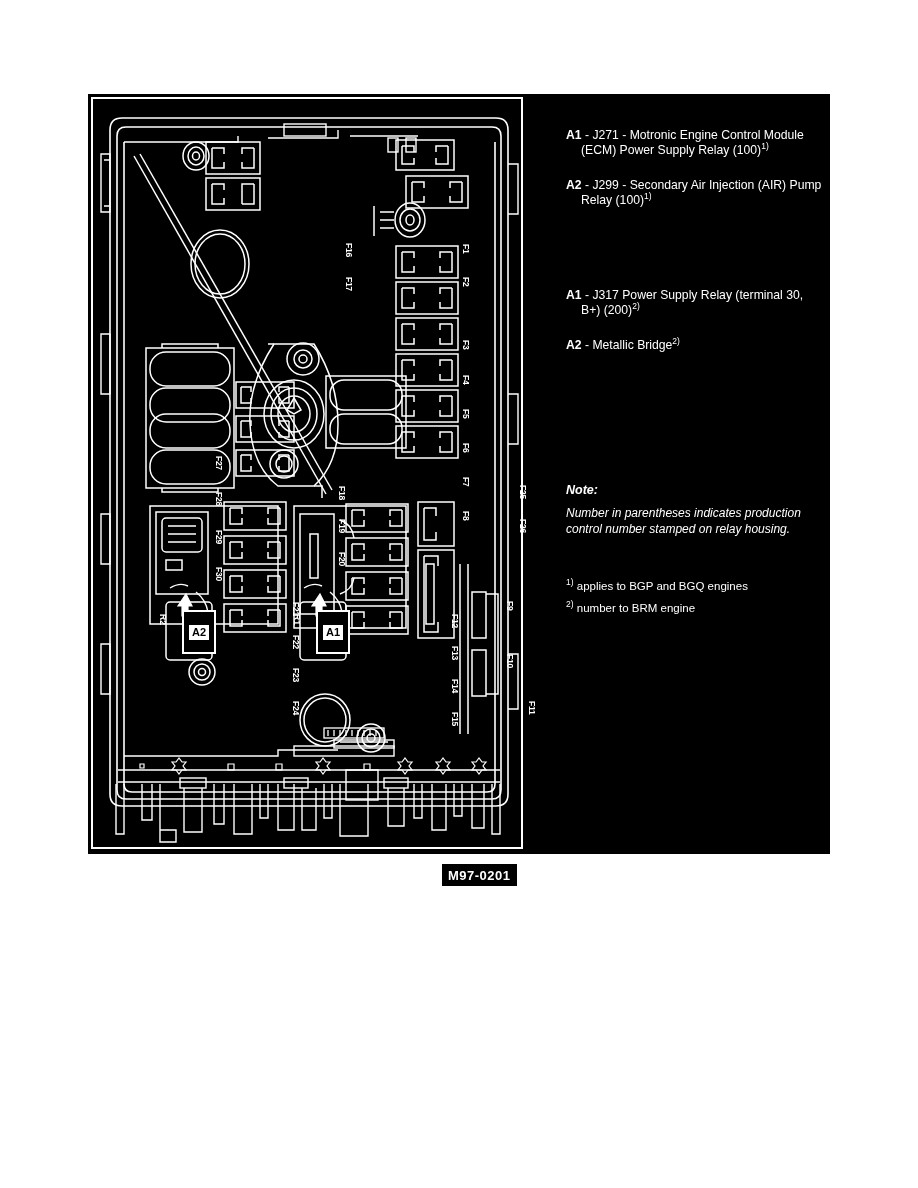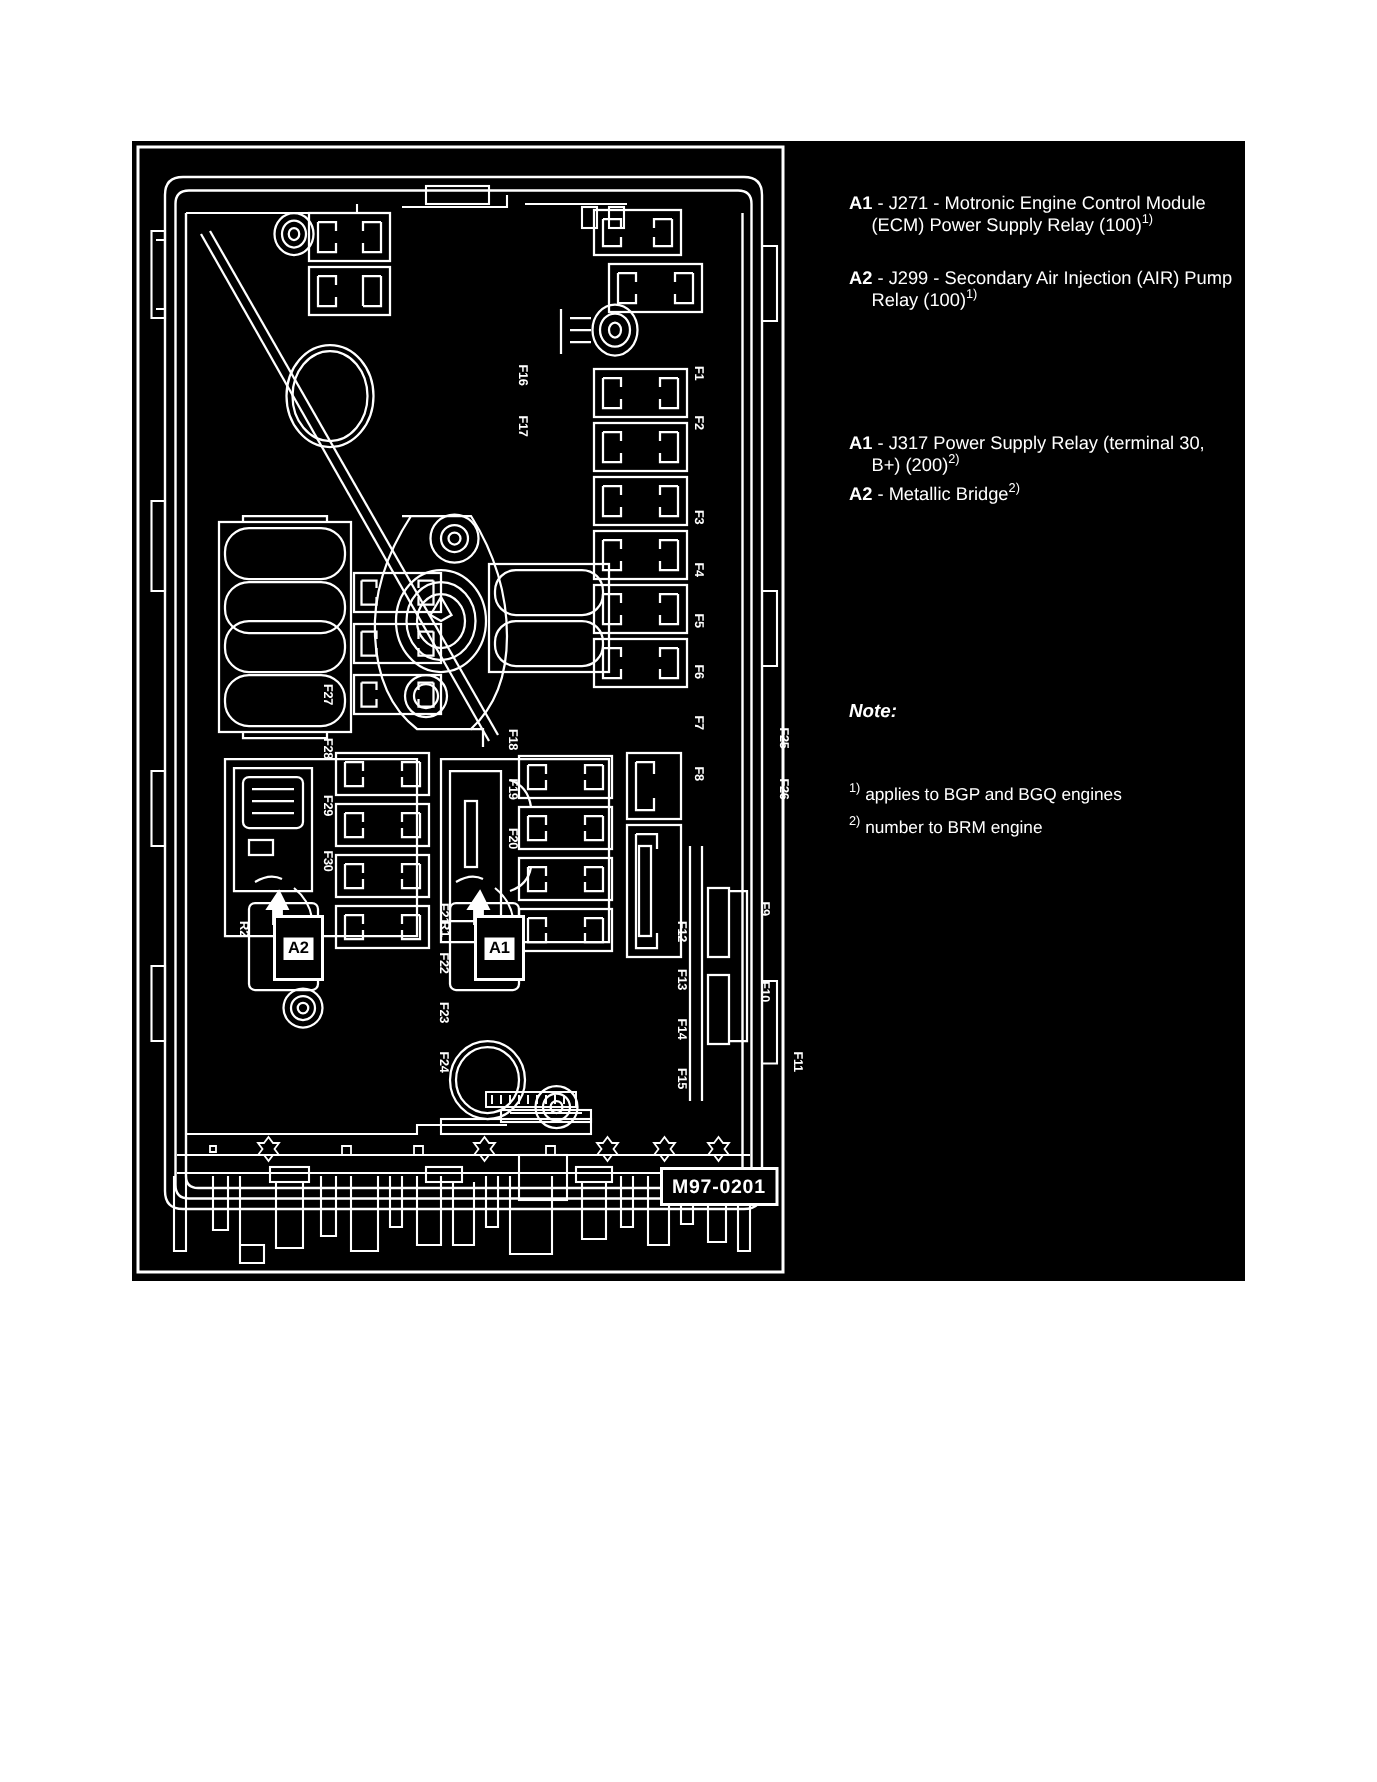--- a/index.html
+++ b/index.html
@@ -22,21 +22,21 @@
           font-family:"Liberation Sans",sans-serif;
           transform:rotate(90deg);transform-origin:left top;white-space:nowrap;}
 
   
   .relaybox{position:absolute;background:#000;border:2px solid #fff;
             display:flex;align-items:center;justify-content:center;}
   .relaybox span{display:block;background:#fff;color:#000;font-size:11px;font-weight:700;
                  line-height:13px;padding:1px 3px;font-family:"Liberation Sans",sans-serif;}
 
   
-  .drawid{position:absolute;left:352px;top:684px;border:2px solid #fff;background:#000;
+  .drawid{position:absolute;left:352px;top:768px;border:2px solid #fff;background:#000;
           padding:2px 6px;}
   .drawid span{color:#fff;font-size:13px;font-weight:700;letter-spacing:0.5px;
                font-family:"Liberation Sans",sans-serif;}
 
   
   .legend{position:absolute;left:478px;top:0px;width:264px;height:760px;background:#000;
           color:#fff;}
   .legend-inner{position:absolute;left:0px;top:8px;width:264px;}
 
   .legend h1{margin:0;font-size:16.5px;line-height:19.5px;font-weight:700;
@@ -413,26 +413,27 @@
       </div>
 
       <div class="entry" style="margin-top:80px;">
         <span class="code">A1</span>
         <span class="body">- J317   Power Supply Relay (terminal 30,</span>
         <span class="l2">
           <span class="body">B+)  (200)</span><sup>2)</sup>
         </span>
       </div>
 
-      <div class="entry" style="margin-top:4px;">
+      <div class="entry" style="margin-top:20px;">
         <span class="code">A2</span>
         <span class="body">- Metallic Bridge</span><sup>2)</sup>
       </div>
 
       <div class="note-title" style="margin-top:130px;">Note:</div>
+      <div class="note-body">Number in parentheses indicates production control number stamped on relay housing.</div>
 
       <div style="margin-top:42px;">
         <div class="fnote">
           <sup>1)</sup>
           <span>applies to BGP and BGQ engines</span>
         </div>
         <div class="fnote">
           <sup>2)</sup>
           <span>number to BRM engine</span>
         </div>

